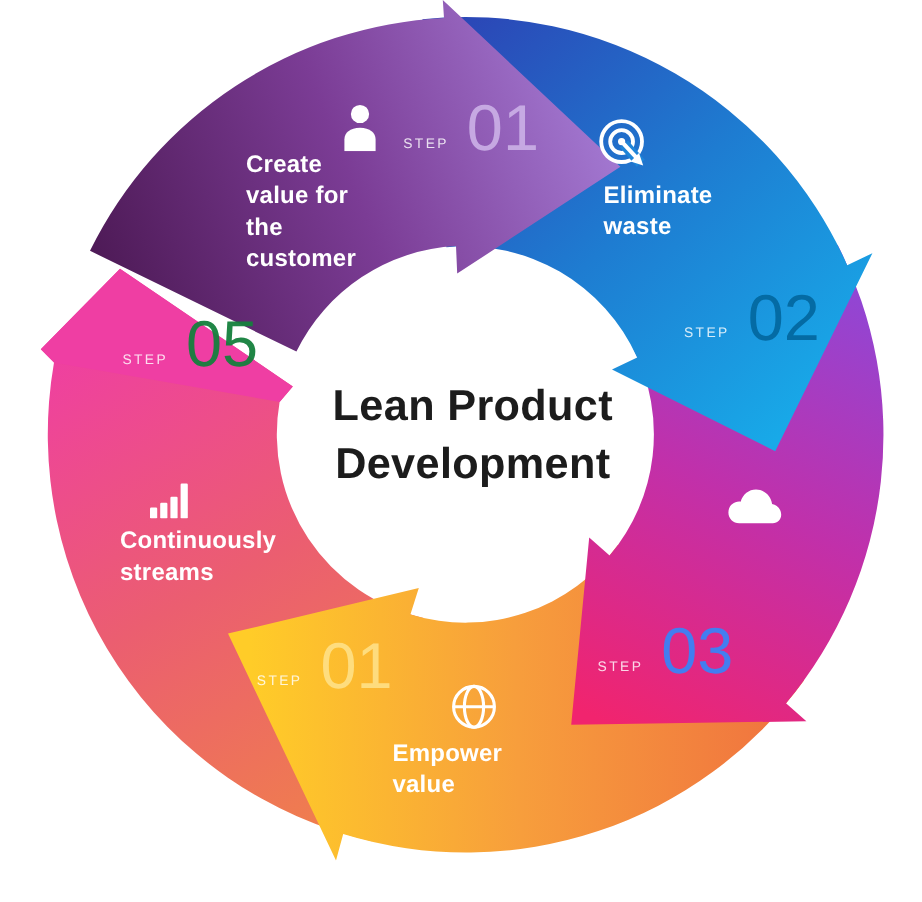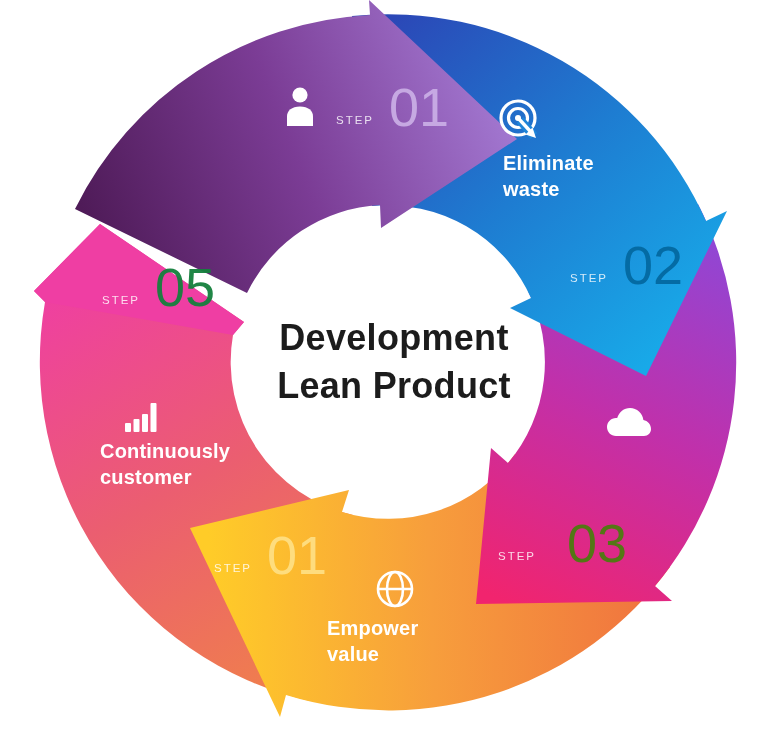--- a/index.html
+++ b/index.html
@@ -69,53 +69,54 @@
     <path fill="url(#g3)" d="M698,204 A348,348 0 0 1 655,586 L672,601 L476,604 L491,448 L508,463 A157,157 0 0 0 528,291 Z"></path>
 
     <path fill="url(#g2)" d="M352,16 A348,348 0 0 1 706,221 L727,211 L646,376 L510,308 L531,298 A157,157 0 0 0 372,206 Z"></path>
 
     <path fill="url(#g1)" d="M75,209 A348,348 0 0 1 370,15 L369,0 L517,139 L381,228 L380,205 A157,157 0 0 0 247,293 Z"></path>
 
     <path d="M45,302 L34,291 L100,224 L244,322 L233,335 Z" style="fill: rgb(239, 62, 163);"></path>
   </svg>
 
   <div class="center-title">
+    <div>Lean Product</div>
     <div>Development</div>
-    <div>Lean Product</div>
   </div>
 
   <svg class="icon" style="left:283px;top:86px" width="34" height="40" viewBox="0 0 34 40">
     <circle cx="17" cy="9" r="7.6" fill="#fff"></circle>
     <path fill="#fff" d="M17 20.5c-8.3 0-13 4.3-13 9.7V40h26v-9.8c0-5.4-4.7-9.7-13-9.7z"></path>
   </svg>
   <div class="step-tag" style="left:336px;top:86px">
     <span class="step-word">STEP</span>
     <span class="step-num" style="color: rgb(201, 173, 229);">01</span>
   </div>
+  <div class="seg-label" style="left:205px;top:124px;width:104px">Create value for the customer</div>
 
   <svg class="icon" style="left:496px;top:98px" width="50" height="50" viewBox="0 0 50 50">
     <circle cx="22" cy="20" r="17" fill="none" stroke="#fff" stroke-width="3.2"></circle>
     <circle cx="22" cy="20" r="9.5" fill="none" stroke="#fff" stroke-width="3.2"></circle>
     <circle cx="22" cy="20" r="3" fill="#fff"></circle>
     <line x1="24" y1="22" x2="38" y2="38" stroke="#1E84D8" stroke-width="9"></line>
     <line x1="23" y1="21" x2="34" y2="33" stroke="#fff" stroke-width="3.4"></line>
     <path d="M40 40 L29.5 36.5 L36.5 29.5 Z" fill="#fff"></path>
   </svg>
   <div class="step-tag" style="left:570px;top:244px">
     <span class="step-word">STEP</span>
     <span class="step-num" style="color: #0369a1;">02</span>
   </div>
   <div class="seg-label" style="left:503px;top:150px;width:120px">Eliminate waste</div>
 
   <svg class="icon" style="left:605px;top:403px" width="50" height="36" viewBox="0 0 50 36">
     <path fill="#fff" d="M39,33H11c-5,0-9-4-9-9s4-9,9-9c0.4,0,0.8,0,1.2,0.1C14,9,19,5,25,5c7,0,12.6,5.2,13.4,12C42.6,17.8,46,21.4,46,26c0,4-3,7-7,7z"></path>
   </svg>
   <div class="step-tag" style="left:498px;top:522px">
     <span class="step-word">STEP</span>
-    <span class="step-num" style="color: #4d7c0f; margin-left: 16px;">03</span>
+    <span class="step-num" style="color: #3b82f6;">03</span>
   </div>
 
   <svg class="icon" style="left:374px;top:568px" width="42" height="42" viewBox="0 0 42 42">
     <circle cx="21" cy="21" r="17" fill="none" stroke="#fff" stroke-width="2.6"></circle>
     <ellipse cx="21" cy="21" rx="8" ry="17" fill="none" stroke="#fff" stroke-width="2.6"></ellipse>
     <line x1="4" y1="21" x2="38" y2="21" stroke="#fff" stroke-width="2.6"></line>
   </svg>
   <div class="step-tag" style="left:214px;top:534px">
     <span class="step-word">STEP</span>
     <span class="step-num" style="color: rgb(255, 223, 131);">01</span>
@@ -125,15 +126,15 @@
   <svg class="icon" style="left:124px;top:398px" width="36" height="34" viewBox="0 0 36 34">
     <rect x="1" y="25" width="6" height="9" rx="1" fill="#fff"></rect>
     <rect x="9.5" y="21" width="6" height="13" rx="1" fill="#fff"></rect>
     <rect x="18" y="16" width="6" height="18" rx="1" fill="#fff"></rect>
     <rect x="26.5" y="5" width="6" height="29" rx="1" fill="#fff"></rect>
   </svg>
   <div class="step-tag" style="left:102px;top:266px">
     <span class="step-word">STEP</span>
     <span class="step-num" style="color: #15803d;">05</span>
   </div>
-  <div class="seg-label" style="left:100px;top:438px;width:155px">Continuously customer</div>
+  <div class="seg-label" style="left:100px;top:438px;width:155px">Continuously streams</div>
 
 </div>
 
 </body></html>

